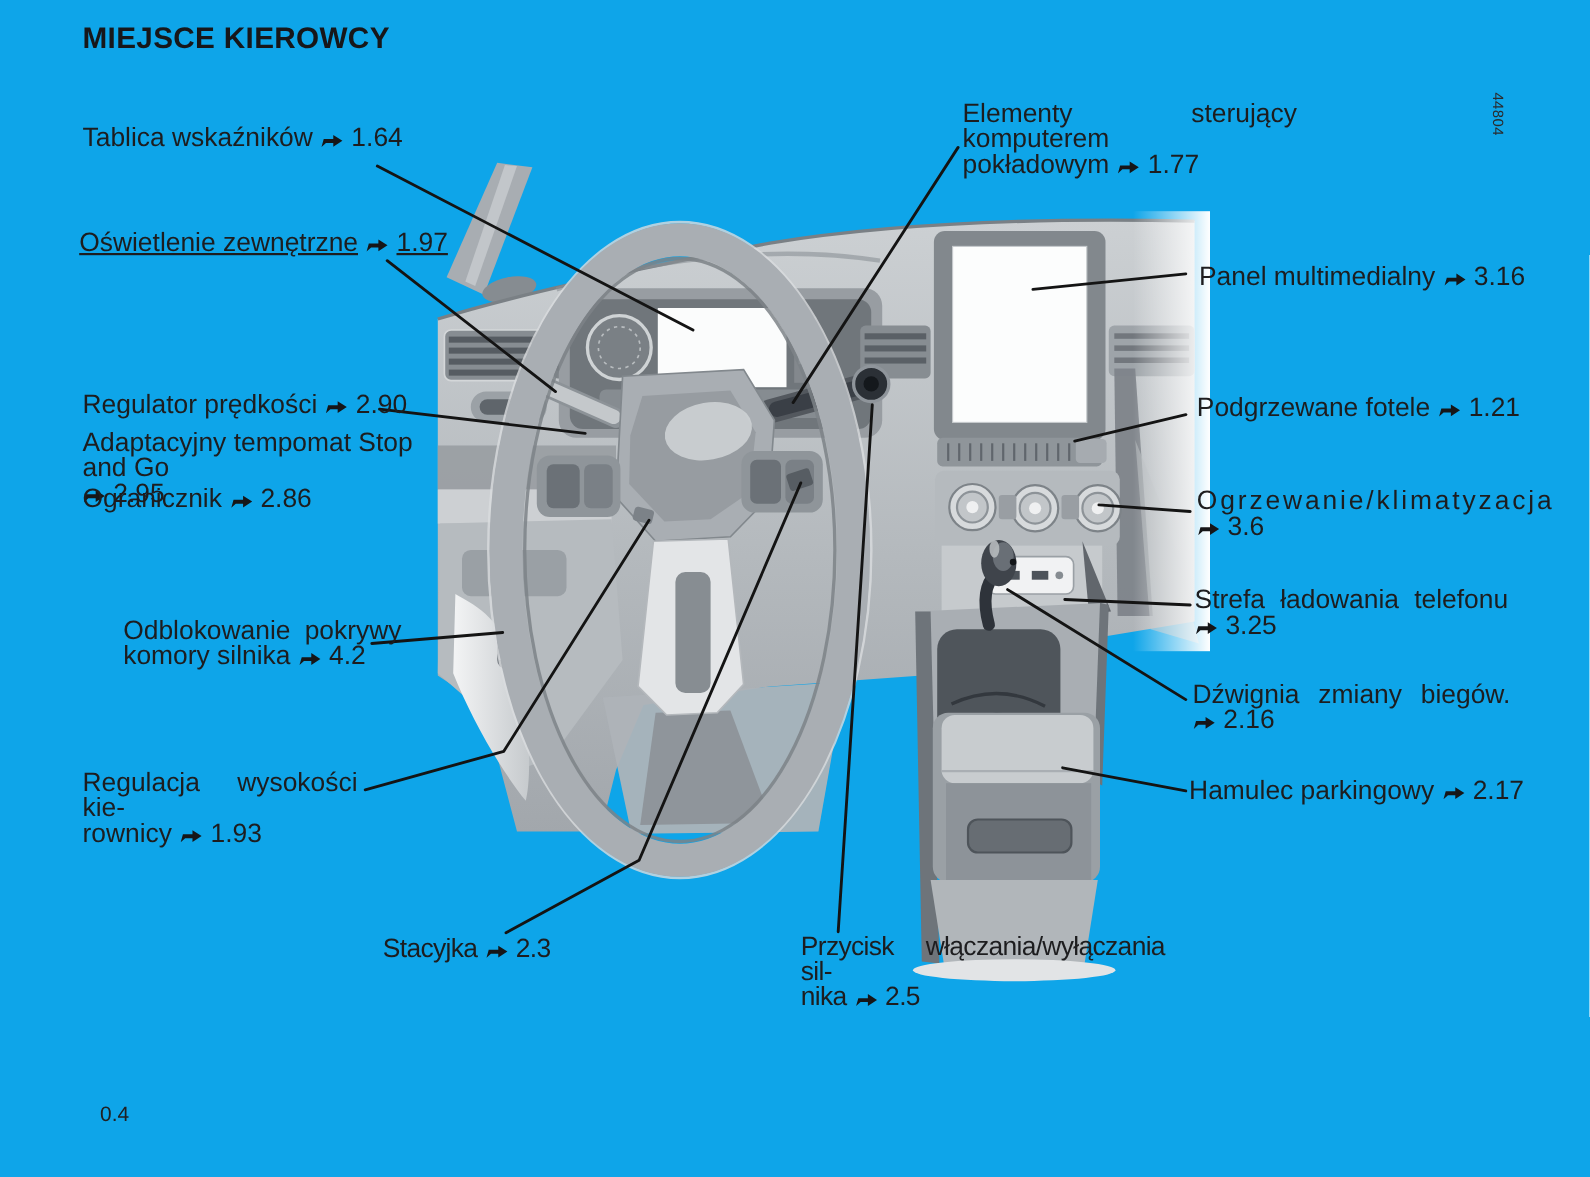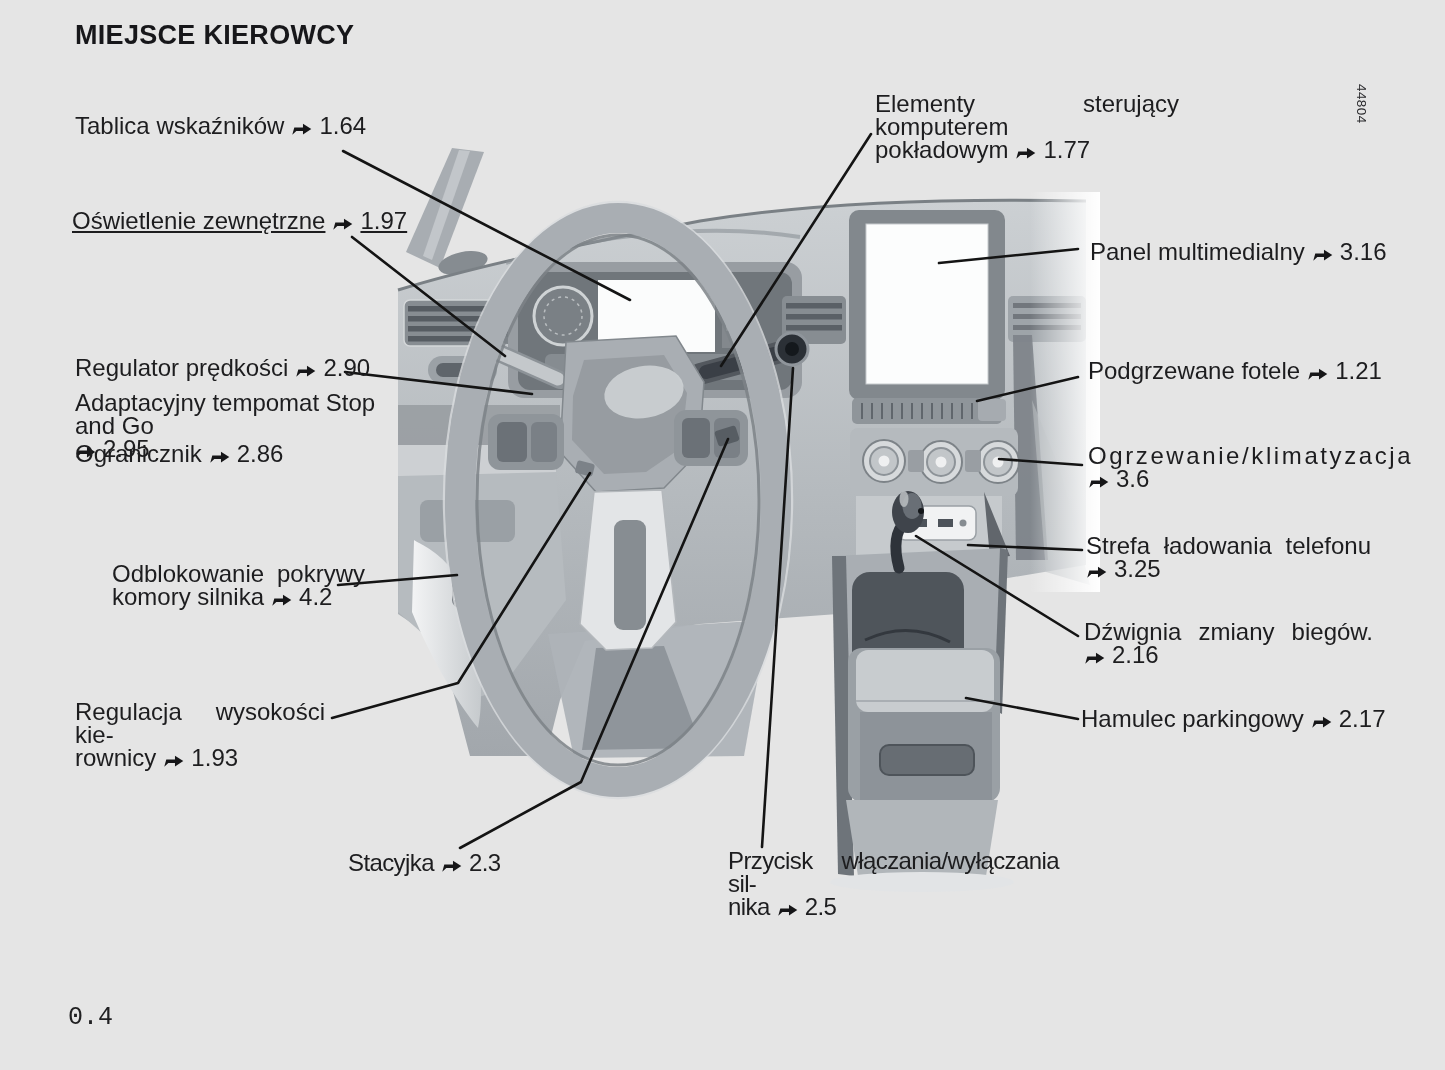--- a/index.html
+++ b/index.html
@@ -1,33 +1,33 @@
 <!DOCTYPE html>
 <html><head>
 <meta charset="utf-8">
 <style>
   html,body{margin:0;padding:0;background:#ffffff;}
   .page{
-    position:relative;width:1445px;height:1070px;background:#e5e5e5;overflow:hidden;
+    position:relative;width:1445px;height:1070px;background:#0ea5e9;overflow:hidden;
     font-family:"Liberation Sans","DejaVu Sans",sans-serif;color:#1d1d1f;
   }
   .title{
     position:absolute;left:75px;top:20px;font-size:27px;font-weight:700;
     letter-spacing:.3px;color:#17171a;
   }
   .illu{position:absolute;left:0;top:0;}
   .lbl{position:absolute;font-size:24px;line-height:23px;color:#1d1d1f;white-space:nowrap;}
   .lbl.wrap{white-space:normal;}
   .row{display:block;}
   .spread{text-align:justify;text-align-last:justify;}
   .lsp{letter-spacing:2.6px;}
   .cond{letter-spacing:-0.6px;margin-left:40px;}
   .arr{width:21px;height:12px;vertical-align:-1px;margin:0 7px;}
   .row2 .arr{margin-left:0;}
-  .pagenum{position:absolute;left:68px;top:1003px;font-size:25px;color:#202022;font-family:Liberation Mono, monospace;}
+  .pagenum{position:absolute;left:91px;top:1003px;font-size:19px;color:#202022;}
   .photo-id{
     position:absolute;left:1369px;top:84px;transform:rotate(90deg);
     transform-origin:0 0;font-size:13.5px;letter-spacing:.4px;color:#2b2b2e;
   }
 </style>
 </head>
 <body>
 
 <div class="page">
 

